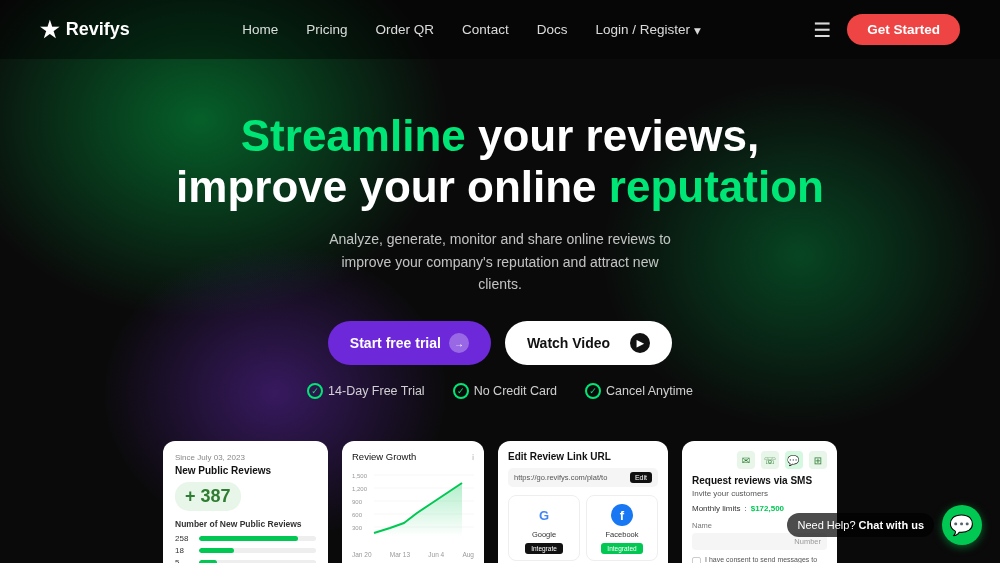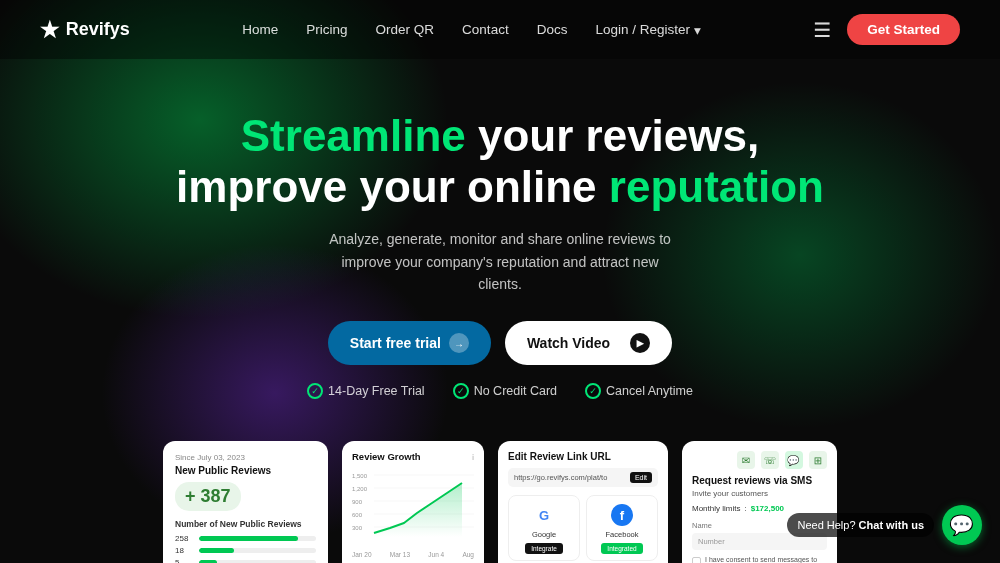--- a/index.html
+++ b/index.html
@@ -130,21 +130,21 @@
       margin: 0 auto 26px;
       line-height: 1.6;
     }
     .hero-buttons {
       display: flex;
       justify-content: center;
       gap: 14px;
       margin-bottom: 18px;
     }
     .btn-trial {
-      background: #0369a1;
+      background: #6d28d9;
       color: #fff;
       border: none;
       border-radius: 26px;
       padding: 12px 22px;
       font-size: 14px;
       font-weight: 600;
       cursor: pointer;
       display: flex;
       align-items: center;
       gap: 8px;
@@ -252,21 +252,21 @@
     .card-2 {
       width: 142px;
       height: 155px;
       padding: 10px;
       font-size: 9px;
     }
     .card-2 .title-row {
       display: flex; justify-content: space-between; align-items: center;
       margin-bottom: 6px;
     }
-    .card-2 .title { font-size: 9.5px; font-weight: 700; }
+    .card-2 .title { font-size: 9.5px; font-weight: 400; }
     .card-2 .info { color: #aaa; font-size: 8px; }
     .card-2 .chart-area {
       width: 100%; height: 80px; position: relative;
     }
     .card-2 .x-labels {
       display: flex; justify-content: space-between; margin-top: 3px;
       font-size: 6.5px; color: #999;
     }
 
     
@@ -325,21 +325,21 @@
     .card-4 .title { font-size: 10px; font-weight: 700; margin-bottom: 3px; }
     .card-4 .subtitle { font-size: 8px; color: #555; margin-bottom: 6px; }
     .card-4 .monthly-limit {
       font-size: 8px; color: #333; margin-bottom: 8px;
       display: flex; align-items: flex-start; gap: 4px;
     }
     .card-4 .limit-val { color: #00c853; font-weight: 600; }
     .card-4 label { font-size: 7.5px; color: #777; display: block; margin-bottom: 3px; }
     .card-4 .input-field {
       background: #f5f5f5; border-radius: 4px; padding: 4px 6px;
-      font-size: 7.5px; color: #999; margin-bottom: 6px; width: 100%;
+      font-size: 7.5px; color: #999; margin-bottom: 6px; width: 100%; text-align: right;
     }
     .card-4 .checkbox-row {
       display: flex; align-items: flex-start; gap: 4px;
       font-size: 7px; color: #555; margin-bottom: 8px;
     }
     .card-4 .check-box {
       width: 9px; height: 9px; border: 1px solid #ccc; border-radius: 2px;
       flex-shrink: 0; margin-top: 1px;
     }
     .card3-wrapper {

